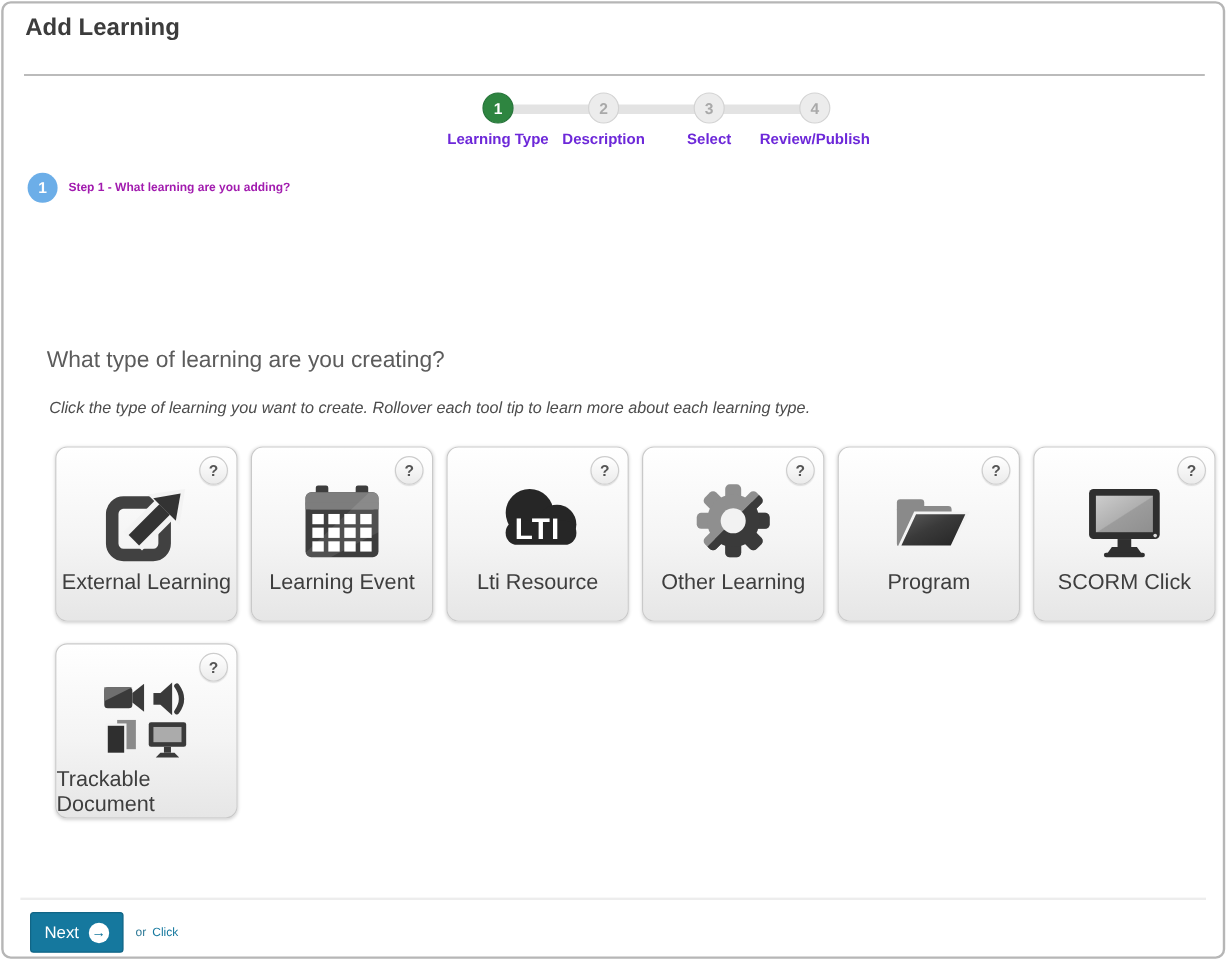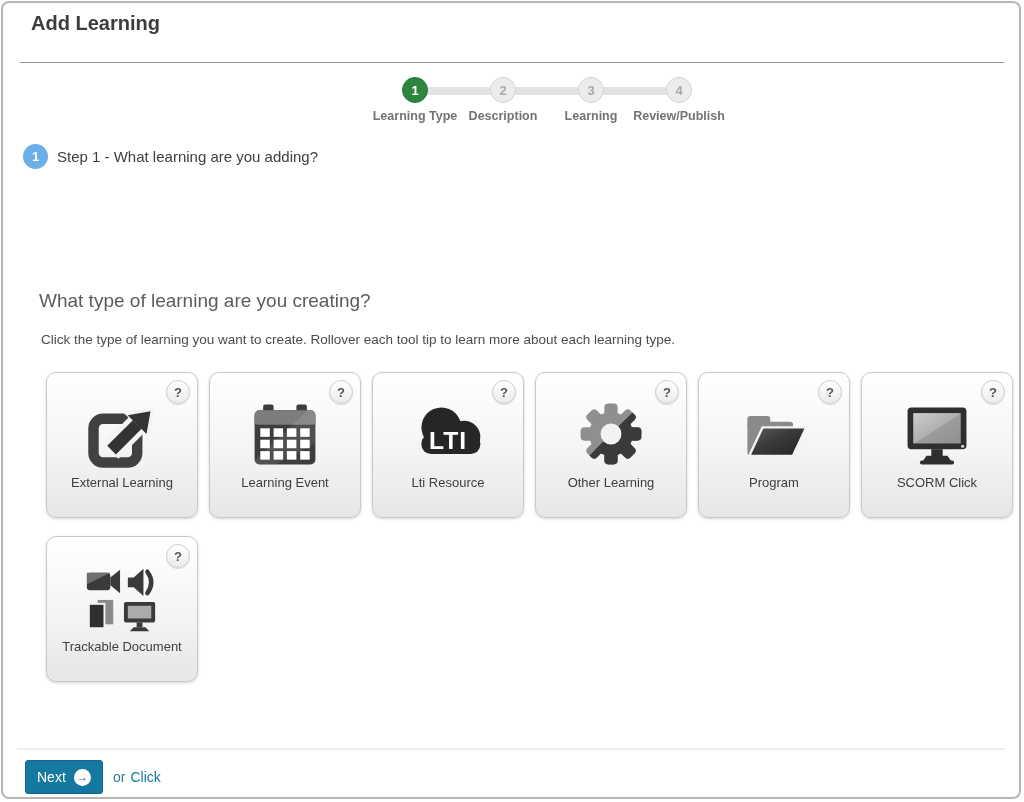--- a/index.html
+++ b/index.html
@@ -2,21 +2,21 @@
 <html><head>
 <meta charset="utf-8">
 <style>
   * { margin:0; padding:0; box-sizing:border-box; }
   html,body { width:1024px; height:802px; background:#fff; font-family:"Liberation Sans", sans-serif; }
   .page {
     position:absolute; left:1px; top:1px; width:1020px; height:798px;
     border:2px solid #b6b6b6; border-radius:8px; background:#fff; overflow:hidden;
   }
   .page-title {
-    position:absolute; left:28px; top:9px;
+    position:absolute; left:18px; top:9px;
     font-size:20px; font-weight:bold; color:#3c3c3c;
   }
   .title-rule {
     position:absolute; top:59px; left:17px; right:15px;
     border:none; border-top:1px solid #8f8f8f;
   }
 
   
   .stepper { position:absolute; left:368px; top:74px; width:360px; height:50px; }
   .stepper-track {
@@ -26,71 +26,71 @@
   .steps { position:relative; display:flex; }
   .step { width:88px; display:flex; flex-direction:column; align-items:center; }
   .dot {
     width:26px; height:26px; border-radius:50%;
     background:#ececec; border:1px solid #d3d3d3;
     color:#a9a9a9; font-size:13px; font-weight:bold;
     display:flex; align-items:center; justify-content:center;
   }
   .step.active .dot { background:#2e8540; border-color:#27723734; border:1px solid #26743a; color:#fff; }
   .step-label {
-    margin-top:6px; font-size:12.5px; font-weight:bold; color:#737373; white-space:nowrap;
+    margin-top:6px; font-size:12.5px; font-weight:bold; color:#6d28d9; white-space:nowrap;
   }
 
   
   .step-head { position:absolute; left:20px; top:141px; display:flex; align-items:center; }
   .badge-blue {
     width:25px; height:25px; border-radius:50%; background:#6caee8; color:#fff;
     font-size:13px; font-weight:bold; display:flex; align-items:center; justify-content:center;
     flex:0 0 auto;
   }
-  .step-head-text { margin-left:9px; font-size:15px; font-weight:normal; color:#404040; }
+  .step-head-text { margin-left:9px; font-size:10px; font-weight:bold; color:#a21caf; }
   .intro-text { position:absolute; left:27px; top:207px; font-size:13px; color:#4c4c4c; }
 
   
   .chooser-heading { position:absolute; left:36px; top:287px; font-size:19px; font-weight:400; color:#5c5c5c; }
-  .chooser-sub { position:absolute; left:38px; top:329px; font-size:13.5px; color:#4c4c4c; }
+  .chooser-sub { position:absolute; left:38px; top:329px; font-size:13.5px; color:#4c4c4c;font-style:italic; }
 
   .tiles {
     position:absolute; left:43px; top:369px;
     display:grid; grid-template-columns:repeat(6,152px); column-gap:11px; row-gap:18px;
   }
   .tile {
     width:152px; height:146px; position:relative; cursor:pointer;
     border:1px solid #c9c9c9; border-radius:10px;
     background:linear-gradient(180deg,#ffffff 0%,#f4f4f4 55%,#e6e6e6 100%);
     box-shadow:0 1px 3px rgba(0,0,0,.18);
     display:flex; flex-direction:column; align-items:center;
   }
   .tile-icon { margin-top:22px; height:78px; display:flex; align-items:center; justify-content:center; }
-  .tile-label { margin-top:2px; font-size:13px; color:#3e3e3e; }
+  .tile-label { margin-top:2px; font-size:18px; color:#3e3e3e; }
   .help-btn {
     position:absolute; top:7px; right:7px; width:24px; height:24px; border-radius:50%;
     background:linear-gradient(#ffffff,#ebebeb); border:1px solid #cdcdcd;
     color:#555; font-size:13px; font-weight:bold; font-family:inherit;
     display:flex; align-items:center; justify-content:center;
     box-shadow:0 1px 1px rgba(0,0,0,.12); cursor:pointer;
   }
 
   
   .footer-rule { position:absolute; top:745px; left:14px; right:14px; border:none; border-top:2px solid #ededed; }
   .next-btn {
     position:absolute; left:22px; top:757px; height:34px; padding:0 11px;
     background:#15789e; border:1px solid #116586; border-radius:3px;
     color:#fff; font-size:14px; font-family:inherit;
     display:inline-flex; align-items:center; gap:8px; cursor:pointer;
   }
   .next-arrow {
     width:17px; height:17px; border-radius:50%; background:#fff; color:#15789e;
     font-size:12px; font-weight:bold; line-height:17px; text-align:center;
   }
-  .or-cancel { position:absolute; left:110px; top:757px; height:34px; display:flex; align-items:center; font-size:14px; color:#2f7a97; }
+  .or-cancel { position:absolute; left:110px; top:757px; height:34px; display:flex; align-items:center; font-size:10px; color:#2f7a97; }
   .cancel-link { color:#15789e; margin-left:5px; cursor:pointer; text-decoration:none; }
 </style>
 </head>
 <body>
 
 <div class="page">
 
   <div class="page-title">Add Learning</div>
   <hr class="title-rule">
 
@@ -100,21 +100,21 @@
       <div class="step active">
         <div class="dot">1</div>
         <div class="step-label">Learning Type</div>
       </div>
       <div class="step">
         <div class="dot">2</div>
         <div class="step-label">Description</div>
       </div>
       <div class="step">
         <div class="dot">3</div>
-        <div class="step-label">Learning</div>
+        <div class="step-label">Select</div>
       </div>
       <div class="step">
         <div class="dot">4</div>
         <div class="step-label">Review/Publish</div>
       </div>
     </div>
   </div>
 
   <div class="step-head">
     <div class="badge-blue">1</div>

